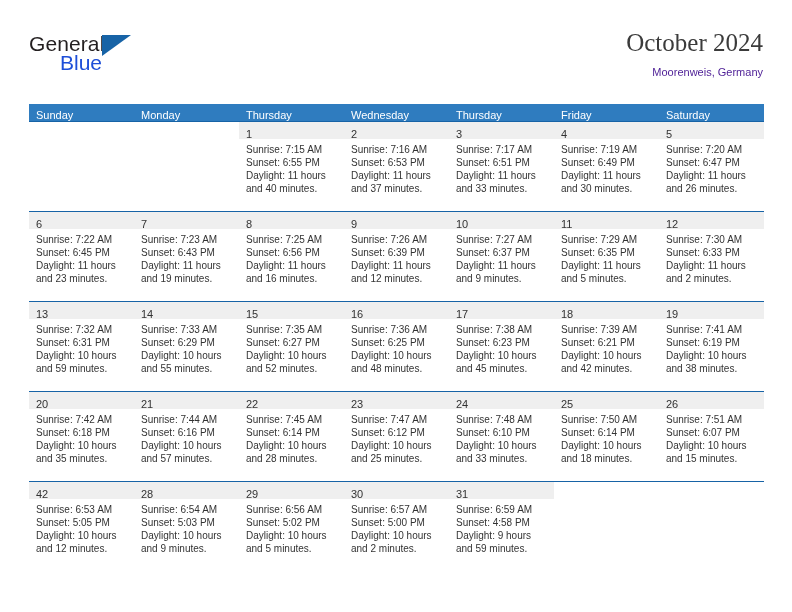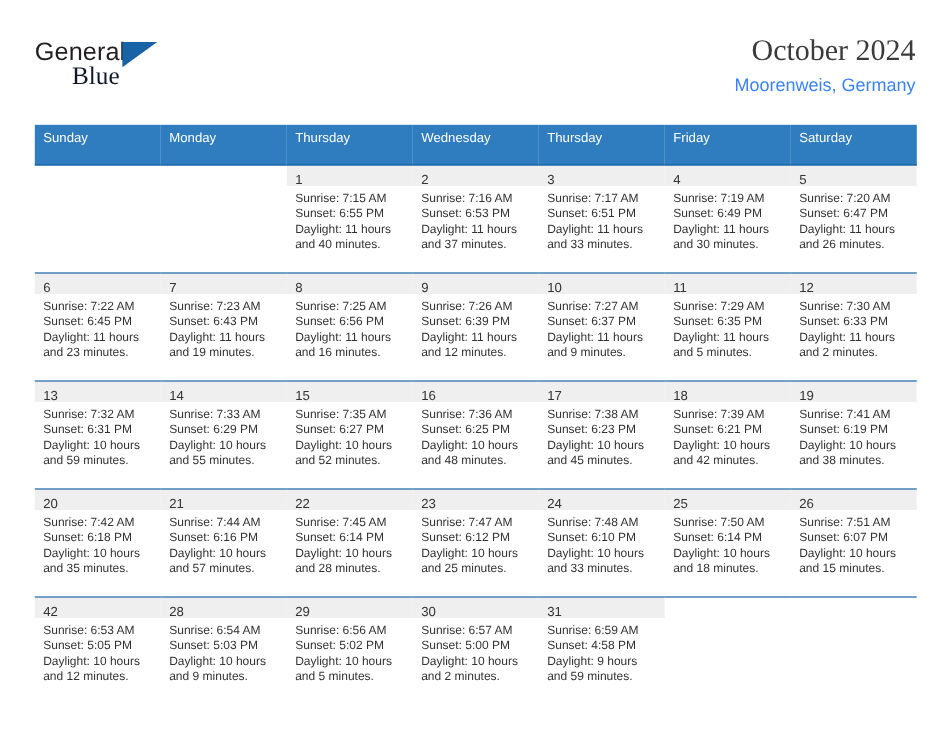--- a/index.html
+++ b/index.html
@@ -43,22 +43,22 @@
     font-size: 21px;
     letter-spacing: 0.1px;
     color: #231f20;
     font-family: "Liberation Sans", sans-serif;
   }
   .brand-blue {
     position: absolute;
     left: 31px;
     top: 19px;
     font-size: 21px;
-    color: #0f172a;
-    font-family: Liberation Serif, serif;
+    color: #1d4ed8;
+    font-family: Liberation Sans, sans-serif;
   }
   .brand-triangle {
     position: absolute;
     left: 73px;
     top: 3px;
     width: 0;
     height: 0;
     border-left: 29px solid #1763a6;
     border-bottom: 21px solid transparent;
   }
@@ -70,22 +70,22 @@
     text-align: right;
   }
   .cal-title {
     font-size: 25px;
     color: #3b3b3b;
     line-height: 30px;
     white-space: nowrap;
     font-family: Liberation Serif, serif;
   }
   .cal-subtitle {
-    font-size: 15px;
-    color: #3b82f6;
+    font-size: 11px;
+    color: #4c1d95;
     line-height: 18px;
     margin-top: 5px;
     white-space: nowrap;
   }
 
   
   .calendar {
     position: absolute;
     left: 29px;
     top: 104px;
@@ -95,21 +95,21 @@
     width: 735px;
     border-collapse: collapse;
     table-layout: fixed;
   }
   table.cal-table th {
     background: #2f7cbf;
     color: #ffffff;
     font-size: 11px;
     font-weight: normal;
     text-align: left;
-    padding: 5px 0 16px 7px;
+    padding: 5px 0 0 7px;
     height: 12px;
     border: none;
   }
   td.day-cell {
     vertical-align: top;
     padding: 0;
     border: none;
     border-top: 1px solid #1763a6;
     height: 89px;
     width: 105px;

